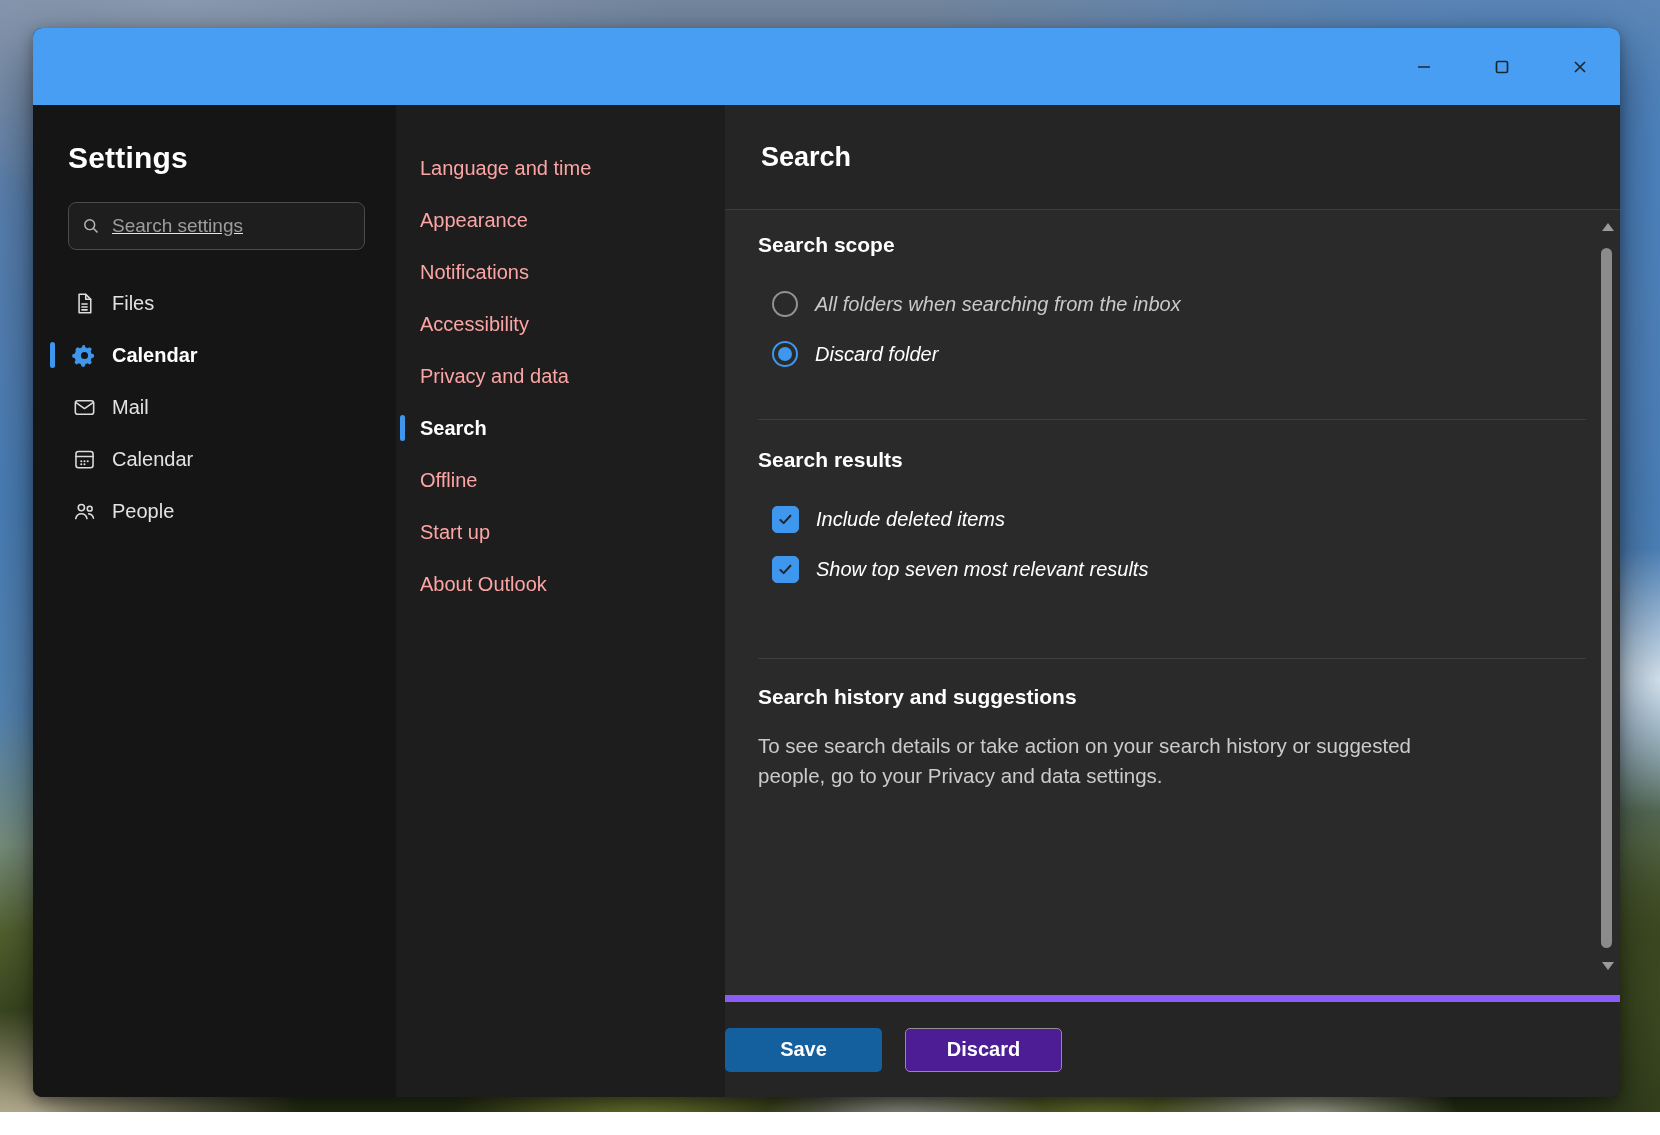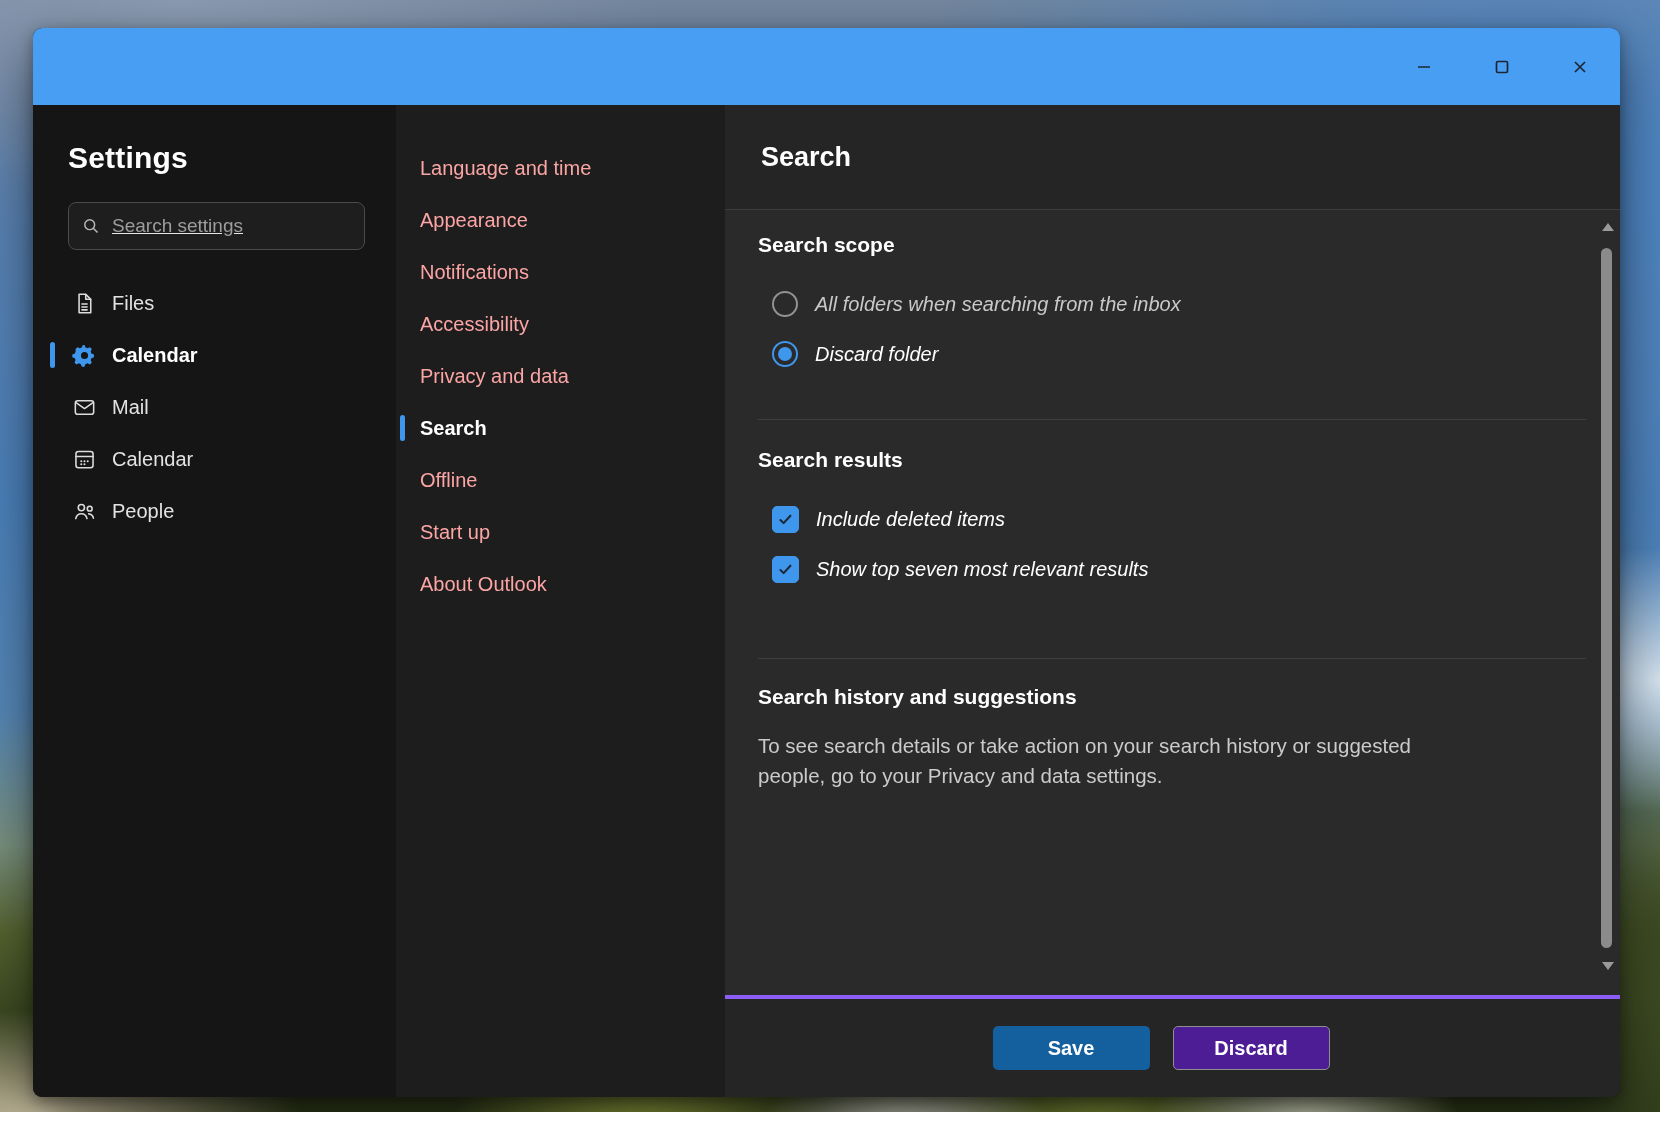--- a/index.html
+++ b/index.html
@@ -95,22 +95,22 @@
   
   .vscroll{position:absolute;top:0;right:7px;width:12px;height:100%;}
   .scroll-arrow{position:absolute;left:1px;width:0;height:0;border-left:6px solid transparent;
     border-right:6px solid transparent;}
   .scroll-arrow.up{top:13px;border-bottom:8px solid #9a9a9a;}
   .scroll-arrow.down{top:752px;border-top:8px solid #9a9a9a;}
   .scroll-thumb{position:absolute;left:0;top:38px;width:11px;height:700px;border-radius:6px;
     background:#8b8b8b;}
 
   
-  .panel-footer{height:102px;flex:none;background:#252525;border-top:4px solid #8b5cf6;
-    display:flex;align-items:center;justify-content:center;gap:23px;padding-right:23px;}
+  .panel-footer{height:102px;flex:none;background:#252525;border-top:7px solid #8b5cf6;
+    display:flex;align-items:center;justify-content:flex-start;gap:23px;padding-right:23px;}
   .btn{width:157px;height:44px;border-radius:5px;font-size:20px;font-weight:600;
     font-family:inherit;cursor:default;}
   .btn.save{background:var(--save,#14609F);color:#ffffff;border:none;}
   .btn.discard{background:#4c1d95;color:#ffffff;border:1px solid #8f8f8f;}
 </style>
 </head>
 <body>
 
 <div class="desktop">
   <div class="window">

